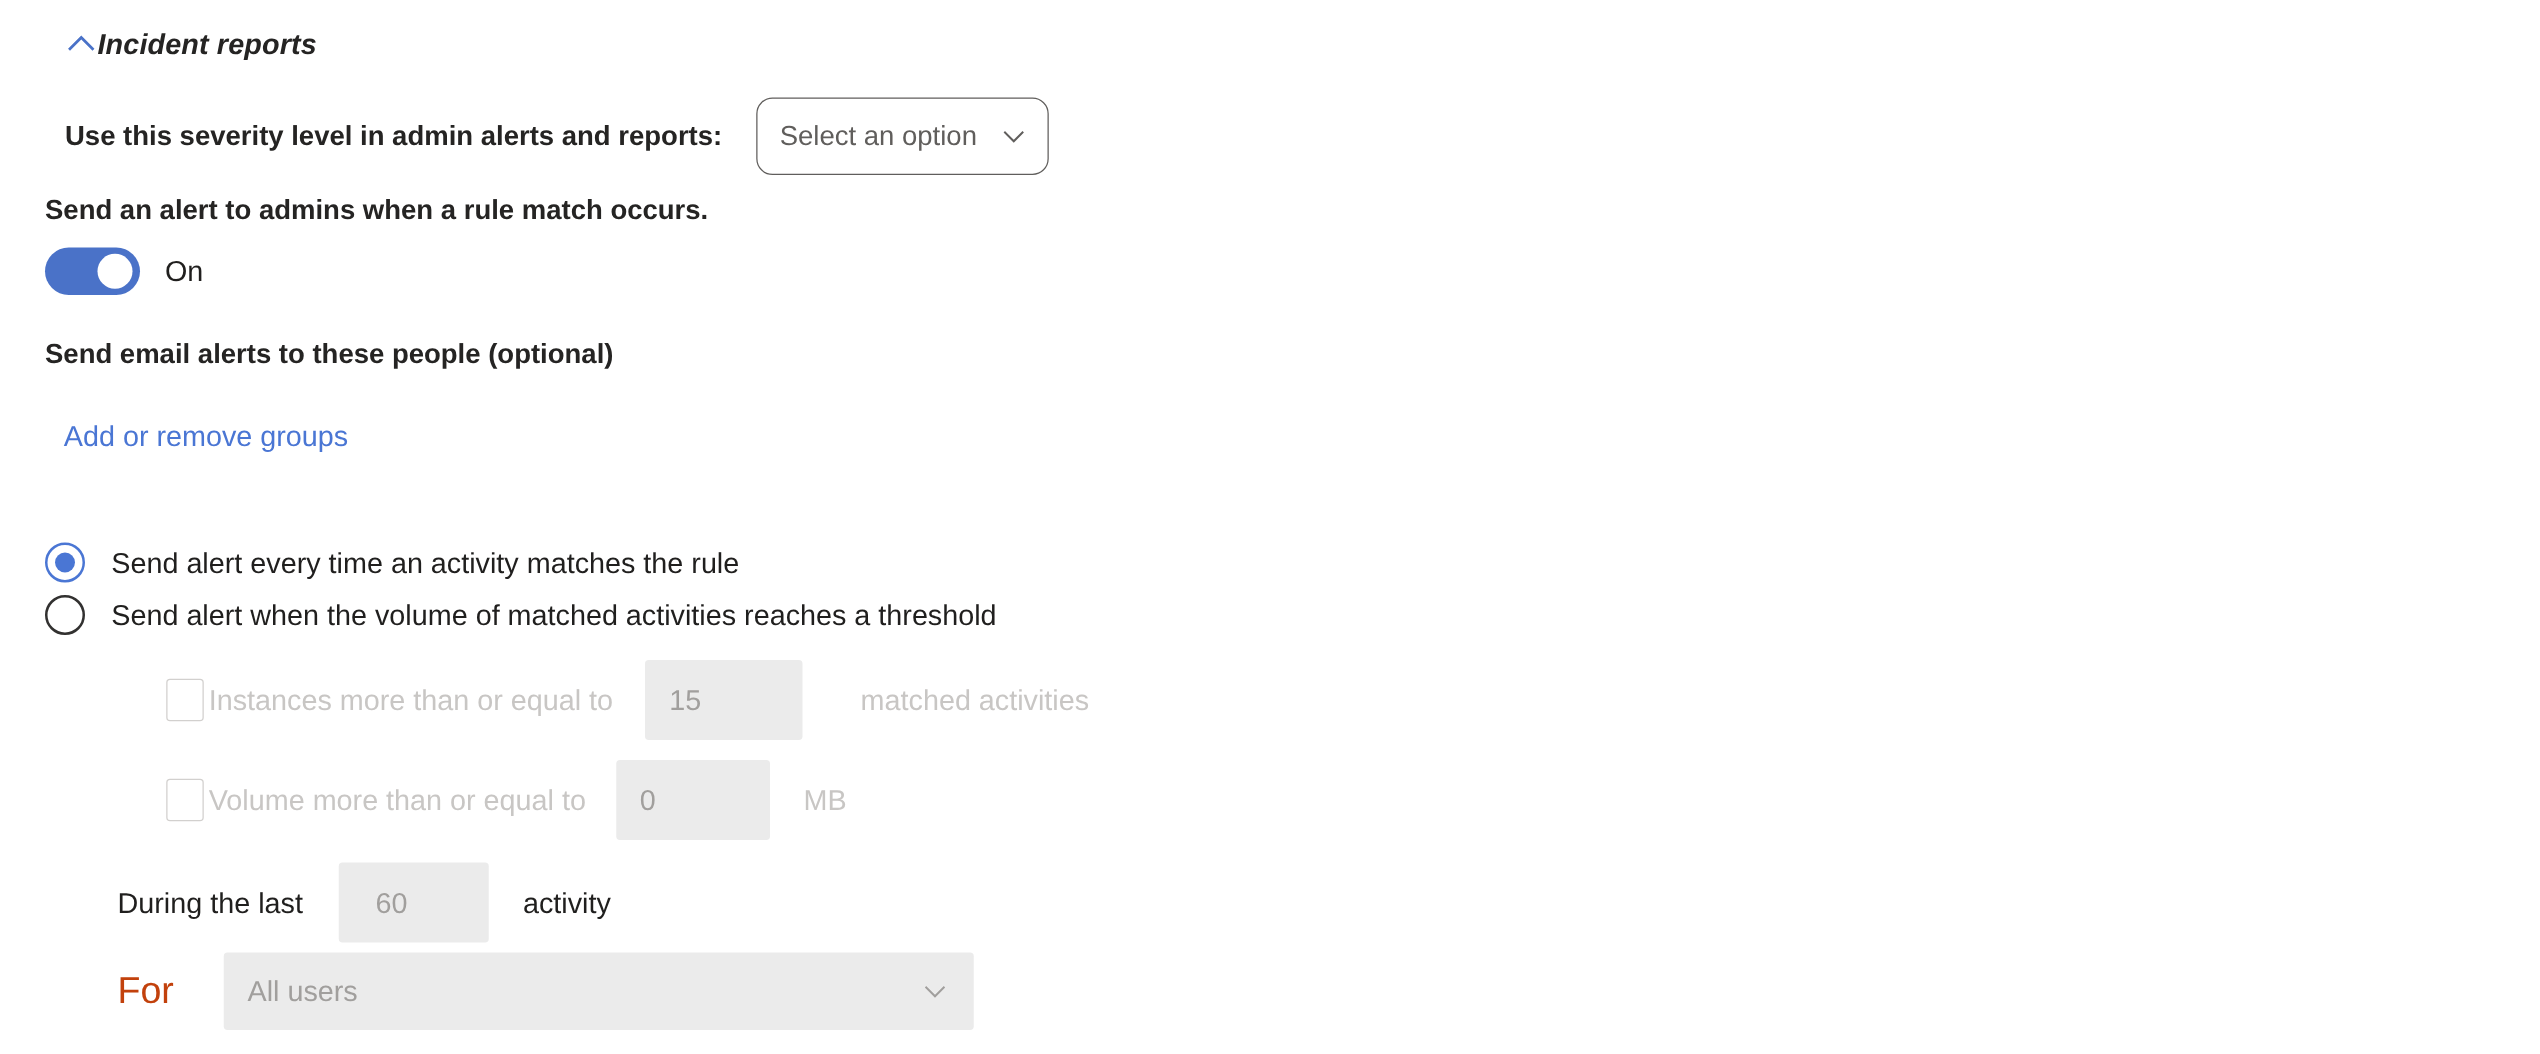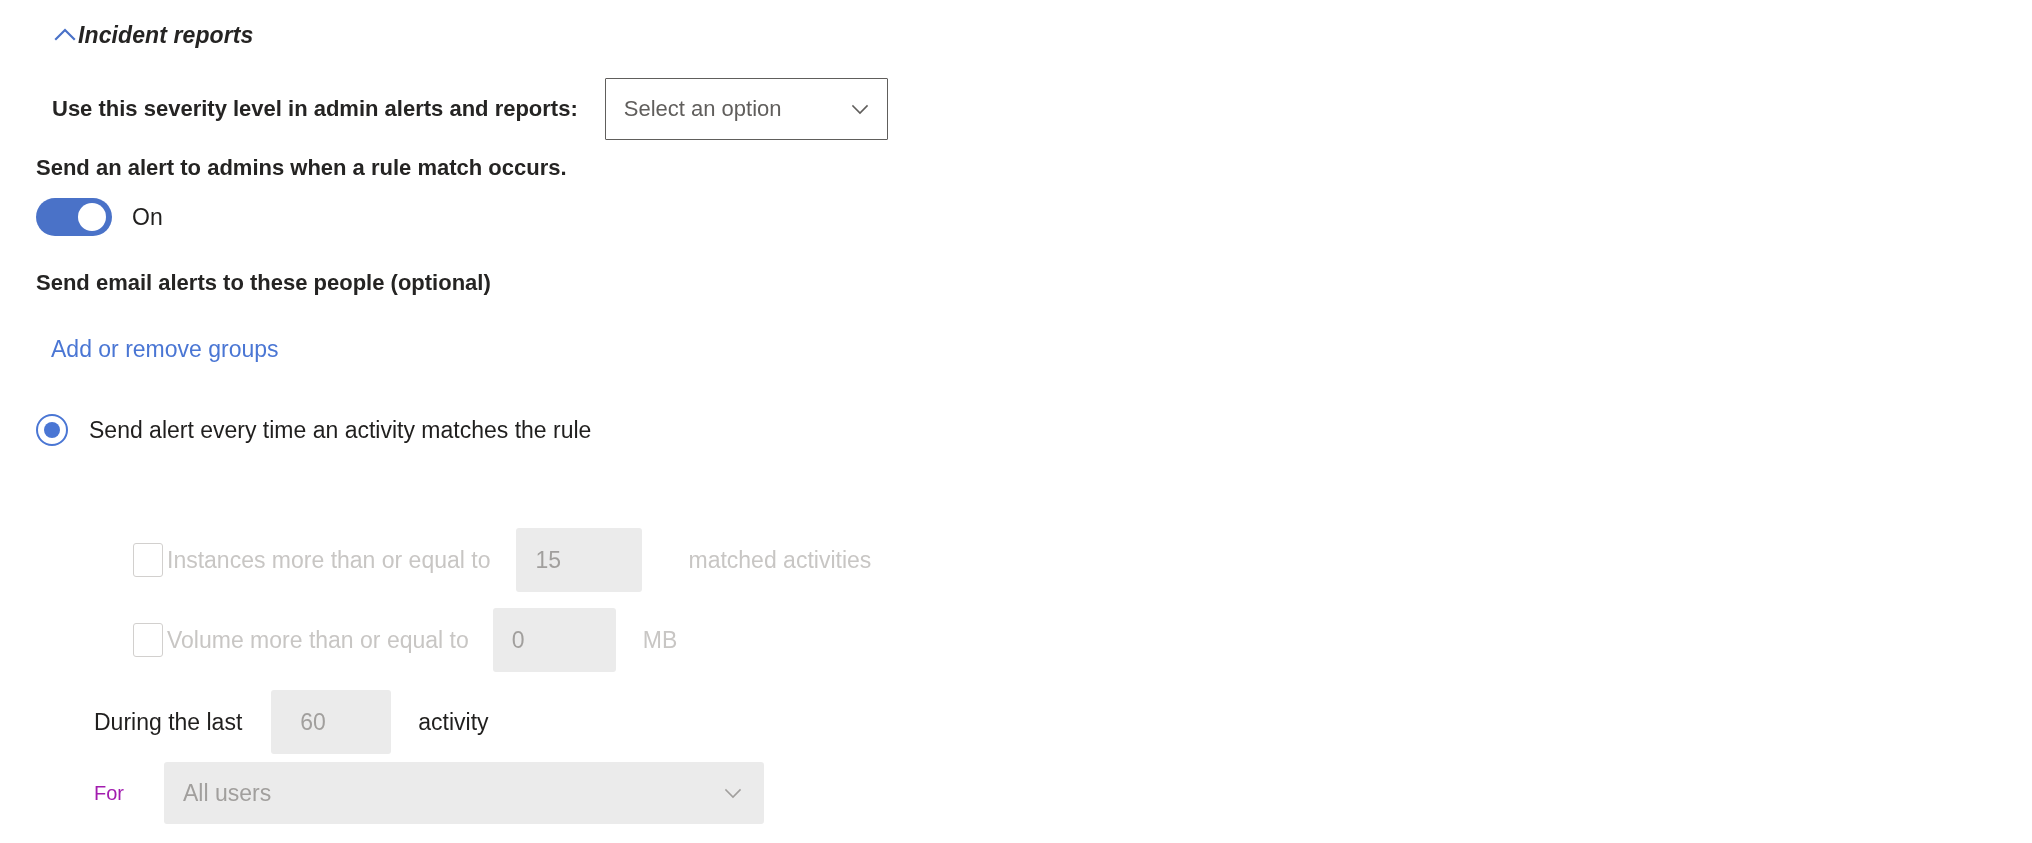--- a/index.html
+++ b/index.html
@@ -54,24 +54,24 @@
     margin-left: 16px;
   }
   .severity-label {
     font-size: 22px;
     font-weight: bold;
     color: #252423;
     white-space: nowrap;
     margin-right: 27px;
   }
   .severity-dropdown {
-    width: 283px;
+    width: 234px;
     height: 62px;
     border: 1px solid #605e5c;
-    border-radius: 1px;
+    border-radius: 13px;
     box-sizing: border-box;
     display: flex;
     align-items: center;
     justify-content: space-between;
     padding: 0 16px 0 18px;
     background: #fff;
     cursor: pointer;
   }
   .severity-dropdown .dd-text {
     font-size: 22px;
@@ -146,21 +146,21 @@
     white-space: nowrap;
   }
 
   
   .radio-row {
     position: absolute;
     display: flex;
     align-items: center;
     cursor: pointer;
   }
-  .radio-row.r1 { left: 36px; top: 414px; }
+  .radio-row.r1 { left: 36px; top: 434px; }
   .radio-row.r2 { left: 36px; top: 476px; }
   .radio-outer {
     width: 32px;
     height: 32px;
     border-radius: 50%;
     box-sizing: border-box;
     flex: none;
     position: relative;
   }
   .radio-outer.on {
@@ -268,22 +268,22 @@
 
   
   .for-row {
     position: absolute;
     left: 94px;
     top: 762px;
     display: flex;
     align-items: center;
   }
   .for-label {
-    font-size: 20px;
-    color: #a21caf;
+    font-size: 30px;
+    color: #c2410c;
     white-space: nowrap;
   }
   .users-dropdown {
     margin-left: 40px;
     width: 600px;
     height: 62px;
     background: #ebebeb;
     border-radius: 3px;
     box-sizing: border-box;
     display: flex;
@@ -329,20 +329,24 @@
     <span class="toggle-state">On</span>
   </div>
 
   <div class="email-label">Send email alerts to these people (optional)</div>
   <a class="groups-link" href="#">Add or remove groups</a>
 
   <div class="radio-row r1">
     <span class="radio-outer on"></span>
     <span class="radio-label">Send alert every time an activity matches the rule</span>
   </div>
+  <div class="radio-row r2">
+    <span class="radio-outer off"></span>
+    <span class="radio-label">Send alert when the volume of matched activities reaches a threshold</span>
+  </div>
 
   <div class="sub-row s1">
     <span class="chk"></span>
     <span class="sub-text">Instances more than or equal to</span>
     <span class="num-box num-15">15</span>
     <span class="unit unit-matched">matched activities</span>
   </div>
 
   <div class="sub-row s2">
     <span class="chk"></span>

